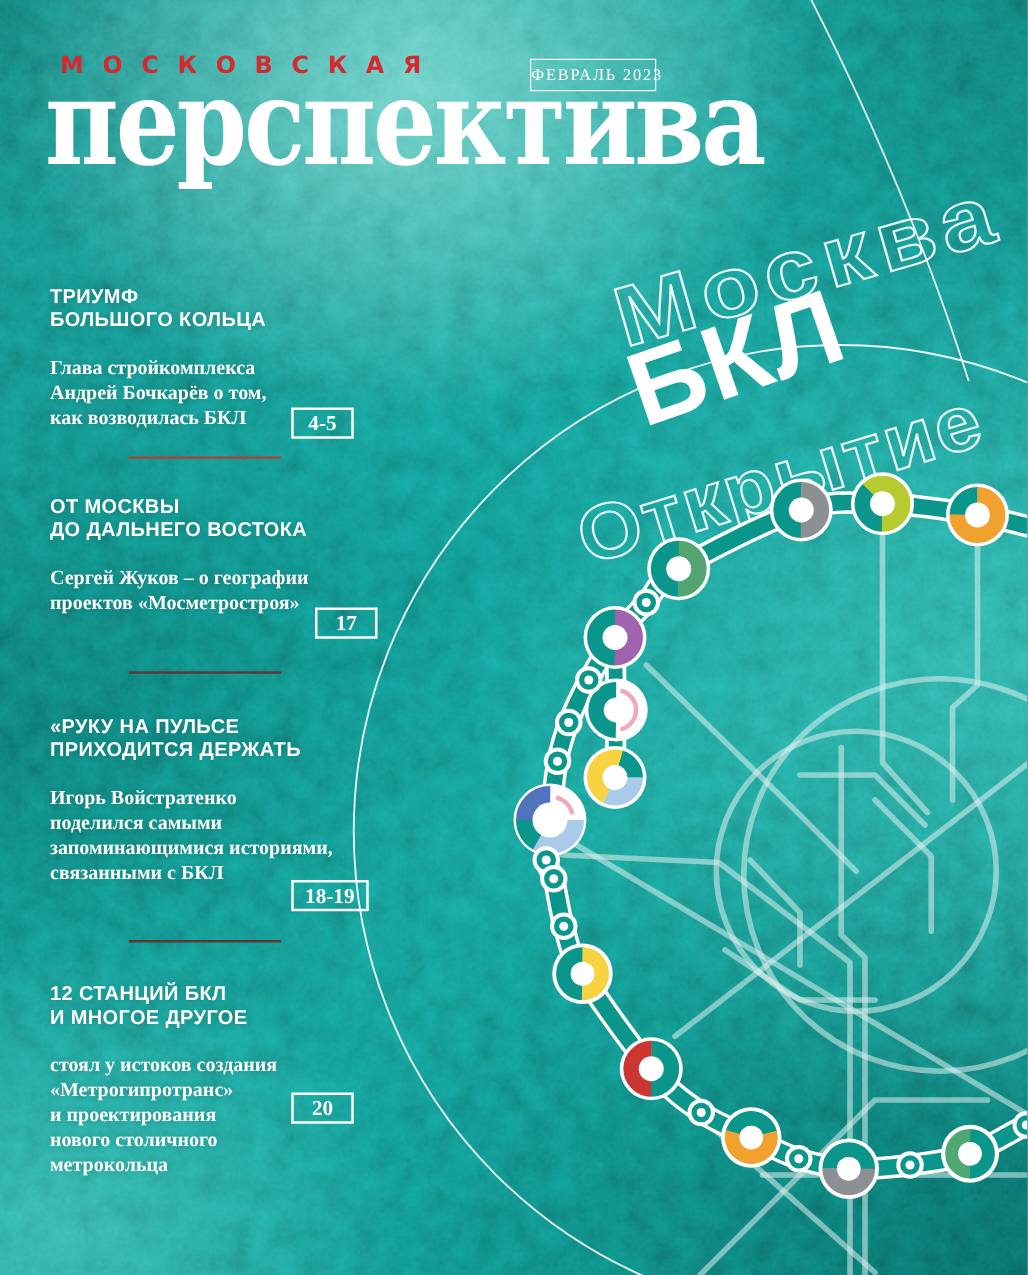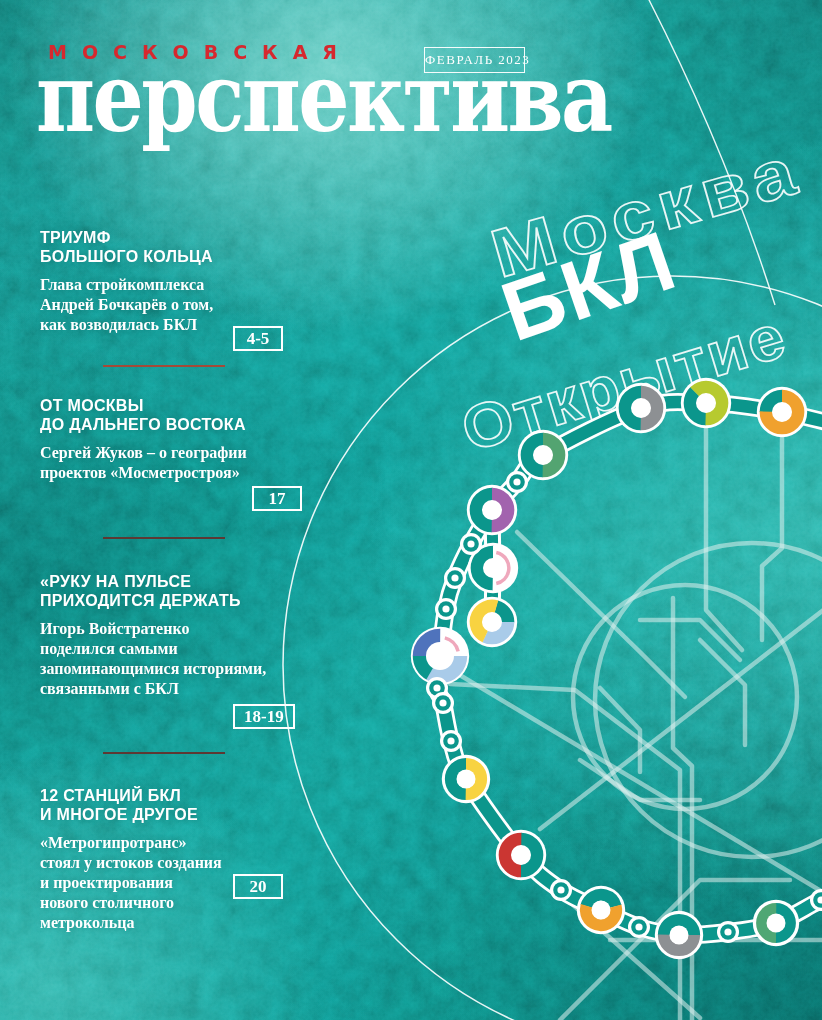--- a/index.html
+++ b/index.html
@@ -23,21 +23,21 @@
     letter-spacing:15px;color:#d6282e;white-space:nowrap;}
   .title{position:absolute;left:36px;top:48px;font:700 96px/1.05 "DejaVu Serif",serif;
     color:#ffffff;letter-spacing:-3px;transform:scaleX(.84);transform-origin:left top;white-space:nowrap;}
   .date-badge{position:absolute;left:424px;top:47px;width:101px;height:26px;box-sizing:border-box;
     border:1px solid rgba(255,255,255,.95);color:#fff;text-align:center;
     font:400 13px/24px "Liberation Serif",serif;letter-spacing:1.5px;white-space:nowrap;}
 
   .teaser{position:absolute;left:40px;width:276px;color:#fff;}
   .teaser .hl{font:700 16px/19px "Liberation Sans",sans-serif;letter-spacing:.3px;
     text-transform:uppercase;text-shadow:0 0 6px rgba(0,60,60,.25);}
-  .teaser .bd{margin-top:9px;font:700 16px/20px "Liberation Serif",serif;
+  .teaser .bd{margin-top:19px;font:700 16px/20px "Liberation Serif",serif;
     text-shadow:0 0 6px rgba(0,60,60,.25);white-space:nowrap;}
   .page-badge{position:absolute;left:193px;min-width:28px;height:21px;box-sizing:content-box;
     border:2px solid #ffffff;padding:0 9px;text-align:center;
     font:700 17px/21px "Liberation Serif",serif;white-space:nowrap;}
   .divider{position:absolute;left:63px;width:122px;height:2px;}
 </style>
 </head>
 <body>
 
 <div class="cover">
@@ -274,22 +274,22 @@
         </div>
         <div class="page-badge" style="top: 132px;">18-19</div>
         <div class="divider" style="top: 180px; background: rgb(93, 56, 51);"></div>
       </div>
       <div class="teaser" style="top: 786px;">
         <div class="hl">
           <div>12 СТАНЦИЙ БКЛ</div>
           <div>И МНОГОЕ ДРУГОЕ</div>
         </div>
         <div class="bd">
+          <div>стоял у истоков создания</div>
           <div>«Метрогипротранс»</div>
-          <div>стоял у истоков создания</div>
           <div>и проектирования</div>
           <div>нового столичного</div>
           <div>метрокольца</div>
         </div>
         <div class="page-badge" style="top: 88px;">20</div>
       </div>
     </div>
 
 </div>
 

